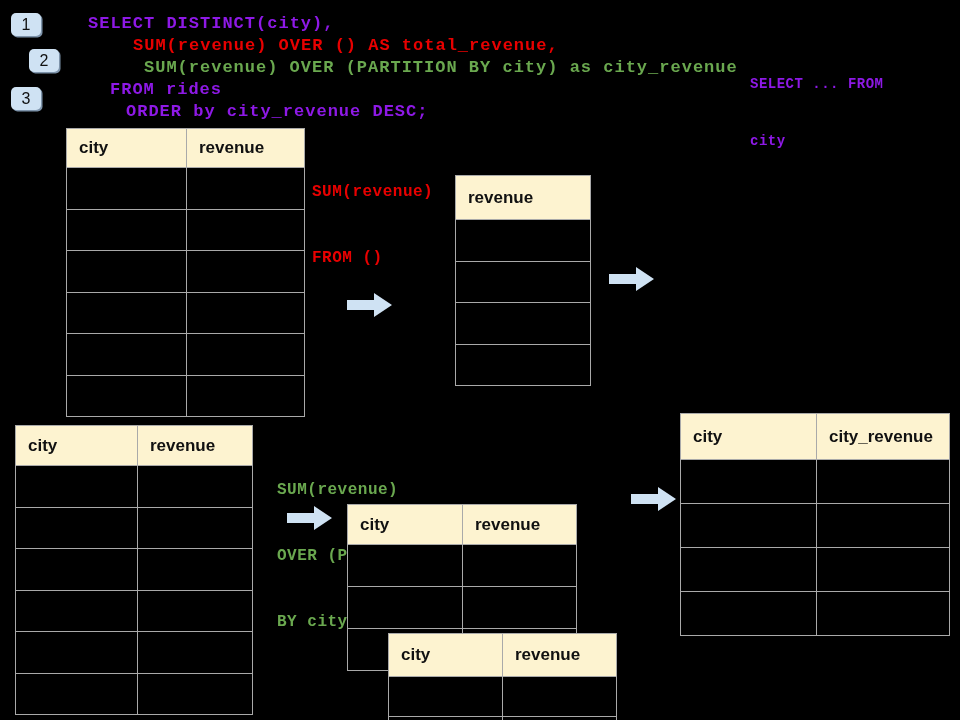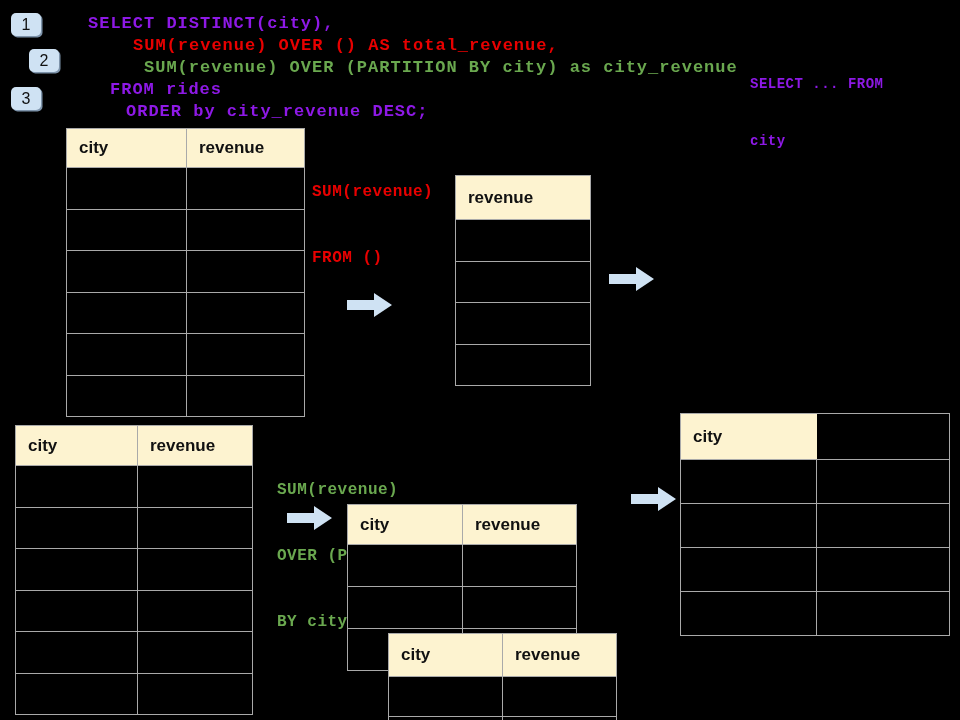--- a/index.html
+++ b/index.html
@@ -208,20 +208,21 @@
       </div>
       <div class="brow" style="grid-template-columns: 114px 1fr; height: 40px;">
         <div class="cell"></div>
         <div class="cell"></div>
       </div>
     </div>
 
   <div class="tbl" style="left:680px;top:413px;width:270px">
     <div class="hrow" style="grid-template-columns:136px 1fr;height:45px">
       <div class="hcell">city</div>
+      <div class="hcell">city_revenue</div>
     </div>
   <div class="brow" style="grid-template-columns: 136px 1fr; height: 44px;">
         <div class="cell"></div>
         <div class="cell"></div>
       </div>
       <div class="brow" style="grid-template-columns: 136px 1fr; height: 44px;">
         <div class="cell"></div>
         <div class="cell"></div>
       </div>
       <div class="brow" style="grid-template-columns: 136px 1fr; height: 44px;">

